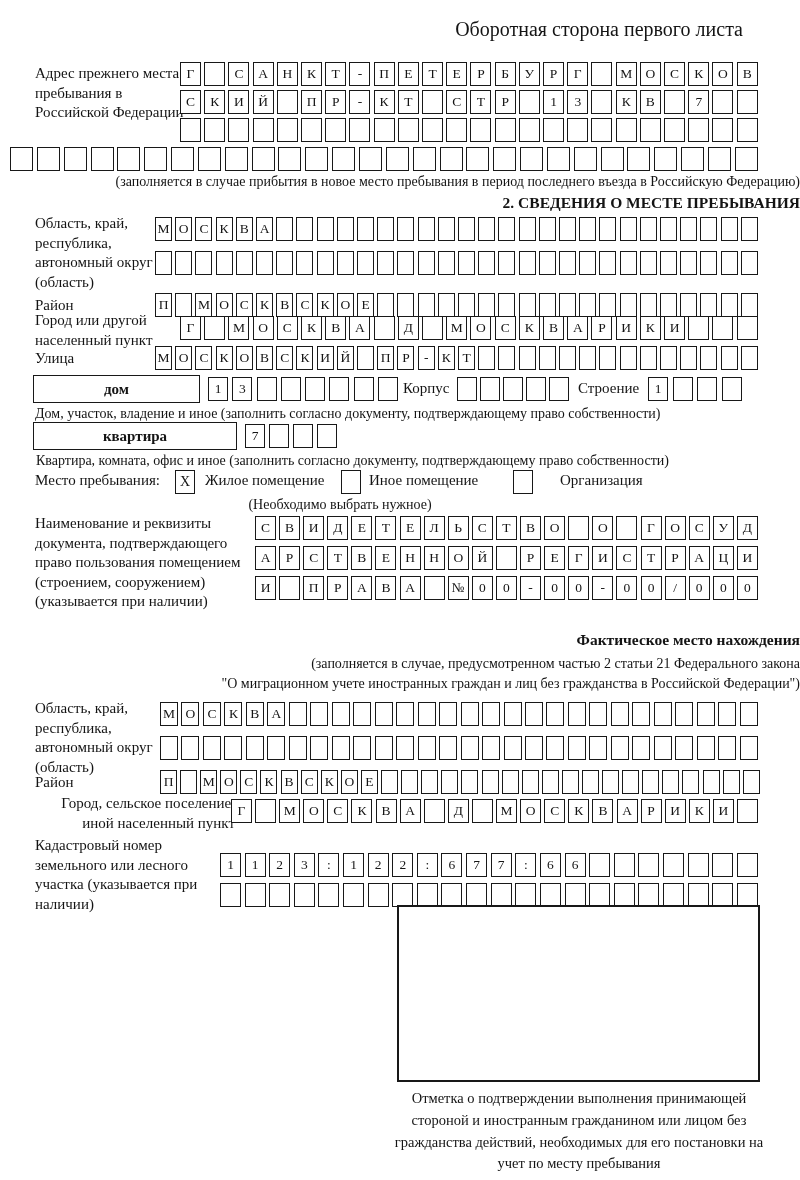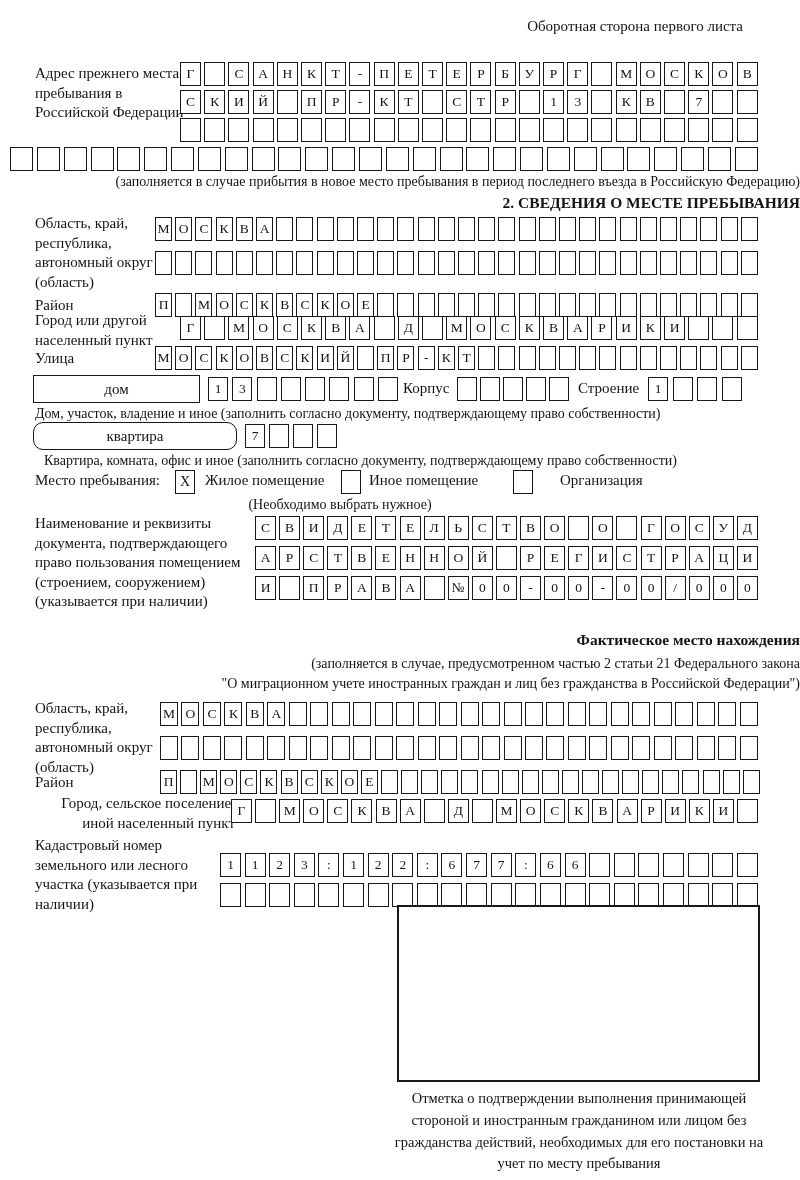--- a/index.html
+++ b/index.html
@@ -24,34 +24,34 @@
   .g30 .cell   { width:17px; }
   .gCity .cell { width:21px; }
   .gDoc .cell  { width:21px; }
   .gReg3 .cell { width:18px; }
   .gDist3 .cell{ width:17px; }
   .gCity3 .cell{ width:21px; }
   .gKad .cell  { width:21px; }
   .gH .cell    { width:20px; }
   .fieldbox {
     border:1.8px solid #181818; height:28px; background:#fff;
-    display:flex; align-items:center; justify-content:center; font-size:15px;
+    display:flex; align-items:center; justify-content:center; font-size:15px;font-weight:bold;
   }
   .checkbox {
     width:20px; height:24px; border:1.7px solid #181818; background:#fff;
     display:inline-flex; align-items:center; justify-content:center; font-size:14px;
   }
   .bigbox { border:2px solid #181818; background:#fff; }
   .notetext { font-size:14.5px; line-height:1.5; text-align:center; }
   .smalllabel { font-size:15px; }
 </style>
 </head>
 <body>
 
-<div class="abs" style="top:18px; right:57px; font-size:15px;">Оборотная сторона первого листа</div>
+<div class="abs" style="top:18px; right:57px; font-size:20px;">Оборотная сторона первого листа</div>
 
 <div class="abs label" style="left:35px; top:64px; width:150px;">Адрес прежнего места пребывания в Российской Федерации</div>
 <div class="abs grid gA" style="left:180px; top:62px; width:578px;">
     <span class="cell">Г</span>
     <span class="cell"></span>
     <span class="cell">С</span>
     <span class="cell">А</span>
     <span class="cell">Н</span>
     <span class="cell">К</span>
     <span class="cell">Т</span>
@@ -342,28 +342,28 @@
   </div>
 <div class="abs smalllabel" style="left:578px; top:380px;">Строение</div>
 <div class="abs grid gH" style="left:648px; top:377px; width:94px;">
     <span class="cell">1</span>
     <span class="cell"></span>
     <span class="cell"></span>
     <span class="cell"></span>
   </div>
 <div class="abs" style="left:35px; top:406px; font-size:14px;font-family:Liberation Serif, serif;">Дом, участок, владение и иное (заполнить согласно документу, подтверждающему право собственности)</div>
 
-<div class="abs fieldbox" style="left:33px; top:422px; width:204px;border-radius:10px;">квартира</div>
+<div class="abs fieldbox" style="left:33px; top:422px; width:204px;">квартира</div>
 <div class="abs grid gH" style="left:245px; top:424px; width:92px;">
     <span class="cell">7</span>
     <span class="cell"></span>
     <span class="cell"></span>
     <span class="cell"></span>
   </div>
-<div class="abs" style="left:44px; top:453px; font-size:14px;">Квартира, комната, офис и иное (заполнить согласно документу, подтверждающему право собственности)</div>
+<div class="abs" style="left:36px; top:453px; font-size:14px;">Квартира, комната, офис и иное (заполнить согласно документу, подтверждающему право собственности)</div>
 
 <div class="abs" style="left:35px; top:472px;">Место пребывания:</div>
 <div class="abs checkbox" style="left:175px; top:470px;">X</div>
 <div class="abs" style="left:205px; top:472px;">Жилое помещение</div>
 <div class="abs checkbox" style="left:341px; top:470px;"></div>
 <div class="abs" style="left:369px; top:472px;">Иное помещение</div>
 <div class="abs checkbox" style="left:513px; top:470px;"></div>
 <div class="abs" style="left:560px; top:472px;">Организация</div>
 <div class="abs" style="left:180px; top:497px; width:320px; text-align:center; font-size:14px;">(Необходимо выбрать нужное)</div>
 

